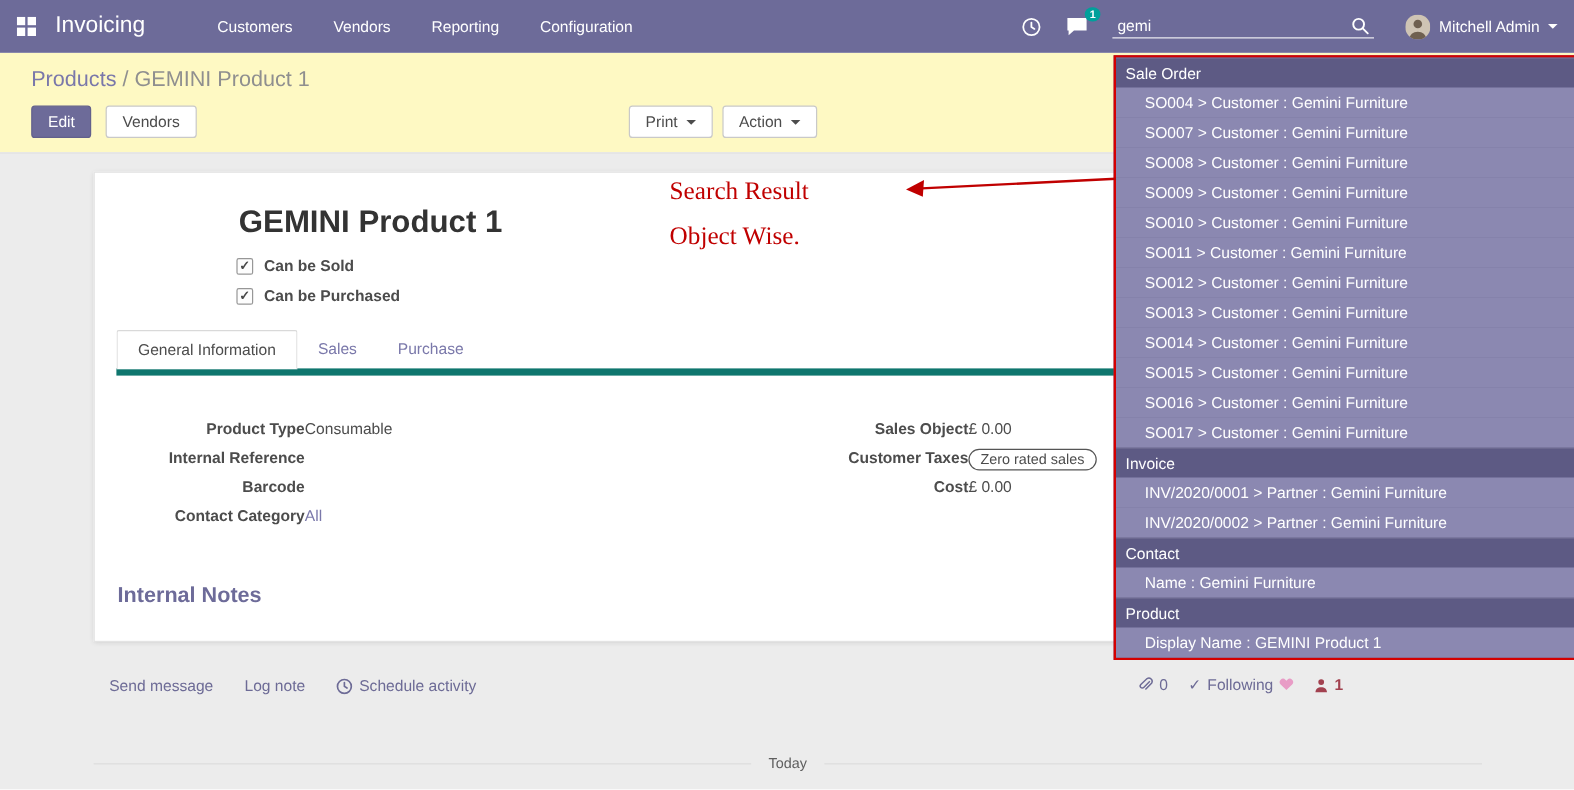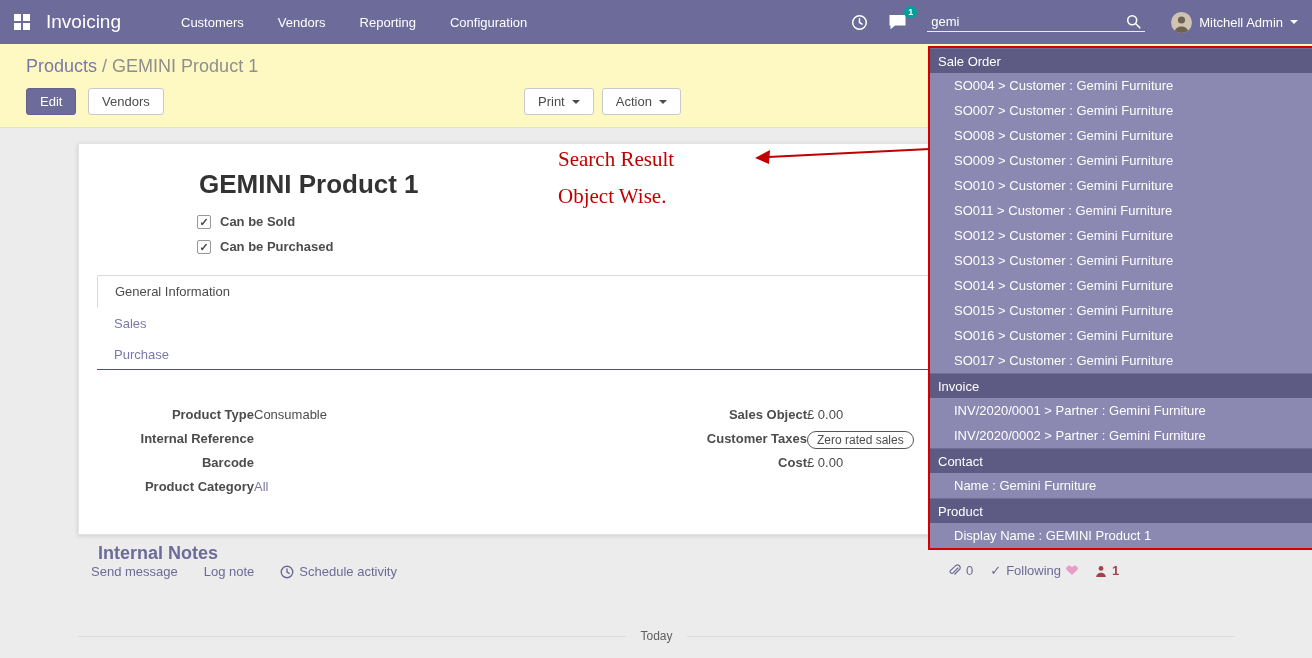--- a/index.html
+++ b/index.html
@@ -32,21 +32,21 @@
   .caret-dark { width:0; height:0; border-left:4px solid transparent; border-right:4px solid transparent; border-top:4px solid #4c4c4c; display:inline-block; margin-left:7px; }
   .center-btns { position:absolute; left:498px; top:0; display:flex; }
 
   
   .content { position:relative; background:#ececec; height:531px; border-top:1px solid #e0e0e0; }
   .card { position:absolute; left:78px; top:15px; width:1157px; height:392px; background:#fff; border:1px solid #e3e3e3; box-shadow:0 1px 4px rgba(60,60,60,.18); }
   .card-title { margin:25px 0 9px 120px; font-size:26px; font-weight:bold; color:#333; }
   .cb-row { margin-left:118px; display:flex; align-items:center; gap:9px; height:25px; cursor:pointer; }
   .cb { width:14px; height:14px; border:1px solid #979797; border-radius:2px; background:#fdfdfd; color:#4a4a4a; font-size:11px; line-height:12px; text-align:center; font-weight:bold; flex-shrink:0; }
   .cb-label { font-weight:bold; color:#4c4c4c; }
-  .tabs { display:flex; margin:15px 18px 0 18px; border-bottom:1px solid #0f766e;flex-direction:column; }
+  .tabs { display:flex; margin:15px 18px 0 18px; border-bottom:6px solid #0f766e; }
   .tab { padding:8px 17px; font-size:13px; color:#7a78aa; cursor:pointer; position:relative; top:1px; }
   .tab.active { background:#fff; border:1px solid #d9d9d9; border-bottom:1px solid #fff; color:#4c4c4c; border-radius:2px 2px 0 0; }
   .fields { display:flex; padding:37px 0 0 19px; }
   .col-left { width:553px; }
   .col-right { width:345px; }
   .field-row { display:flex; min-height:19px; margin-bottom:5px; align-items:flex-start; }
   .field-label { width:156px; font-weight:bold; font-size:13px; color:#4c4c4c; flex-shrink:0;text-align:right; }
   .field-value { font-size:13px; color:#4c4c4c; }
   .field-value.link { color:#7a78aa; cursor:pointer; }
   .field-value.badge { border:1px solid #555; border-radius:10px; padding:0 9px; font-size:12px; line-height:16px; }
@@ -178,21 +178,21 @@
           </div>
           <div class="field-row">
             <div class="field-label">Internal Reference</div>
             <div class="field-value"></div>
           </div>
           <div class="field-row">
             <div class="field-label">Barcode</div>
             <div class="field-value"></div>
           </div>
           <div class="field-row">
-            <div class="field-label">Product Category</div>
+            <div class="field-label">Contact Category</div>
             <div class="field-value link">All</div>
           </div>
         </div>
       <div class="col-right">
           <div class="field-row">
             <div class="field-label">Sales Object</div>
             <div class="field-value">£ 0.00</div>
           </div>
           <div class="field-row">
             <div class="field-label">Customer Taxes</div>

